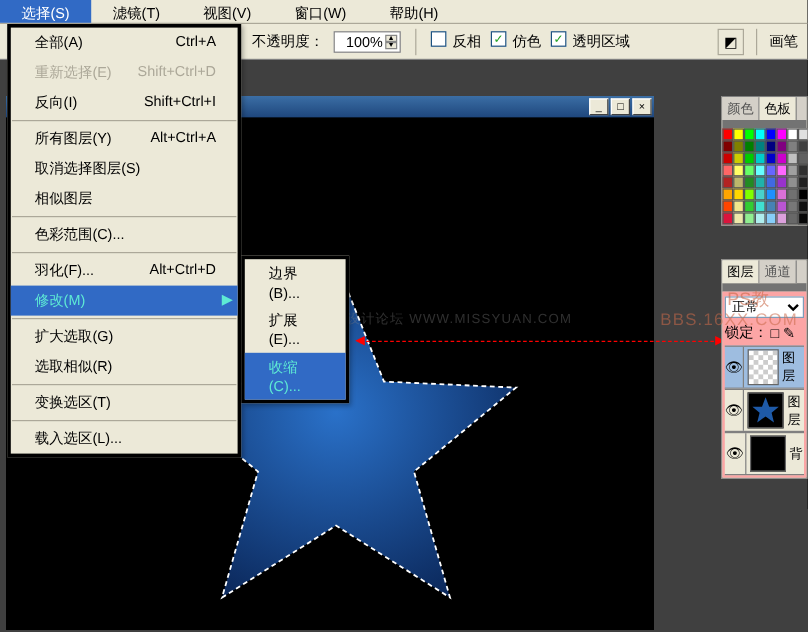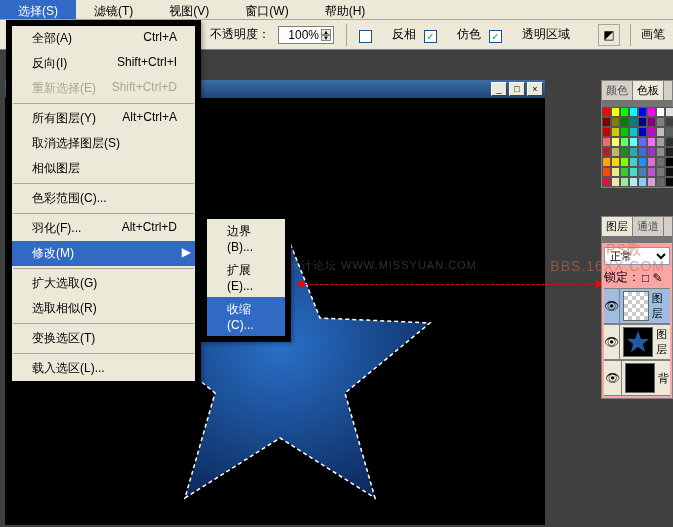--- a/index.html
+++ b/index.html
@@ -7,28 +7,28 @@
 .menubar{background:#ece9d8;height:20px;display:flex;border-bottom:1px solid #aca899;position:relative;z-index:100}
 .menu-item{padding:3px 18px;cursor:default}
 .menu-item.active{background:#316ac5;color:#fff}
 .toolbar{background:#ece9d8;height:30px;border-bottom:1px solid #808080;display:flex;align-items:center;padding-left:210px;gap:8px}
 .tb-label{color:#000}
 .opacity-box{display:inline-flex;align-items:center;border:1px solid #808080;background:#fff;padding:1px 2px}
 .opacity-input{width:38px;border:none;text-align:right;font-size:12px}
 .spinner{display:flex;flex-direction:column;margin-left:2px}
 .spin-btn{width:10px;height:6px;font-size:6px;line-height:5px;text-align:center;border:1px solid #888;background:#ece9d8;cursor:pointer}
 .tb-sep{width:1px;height:22px;background:#aca899;margin:0 4px}
-.chk{display:flex;align-items:flex-end;gap:20px}
+.chk{display:flex;align-items:flex-start;gap:5px}
 .chk-box{width:13px;height:13px;border:1px solid #1c5180;background:#fff;display:flex;align-items:center;justify-content:center;font-size:10px;color:#21a121}
 .right-icons{margin-left:auto;display:flex;align-items:center;gap:6px;padding-right:8px}
 .icon-btn{width:22px;height:22px;border:1px solid #aca899;background:#ece9d8;display:flex;align-items:center;justify-content:center}
-.dropdown{position:absolute;background:#ece9d8;border:6px solid #000000;box-shadow:2px 2px 4px rgba(0,0,0,.3);z-index:200}
+.dropdown{position:absolute;background:#ece9d8;border:3px solid #000000;box-shadow:2px 2px 4px rgba(0,0,0,.3);z-index:200}
 .dd-main{left:6px;top:20px;width:195px}
 .dd-item{display:flex;justify-content:space-between;padding:4px 18px 4px 20px;cursor:default}
-.dd-item.highlight{background:#316ac5;color:#ffffff}
+.dd-item.highlight{background:#316ac5;color:#5eead4}
 .dd-item.disabled{color:#aca899}
 .dd-sep{height:1px;background:#aca899;margin:2px 1px}
 .dd-arrow{position:absolute;right:4px}
 .dd-sub{left:201px;top:213px;width:90px}
 .canvas-win{position:absolute;left:5px;top:80px;width:540px;height:445px;background:#000}
 .title-bar{height:18px;background:linear-gradient(#3b6ea5,#1e467c);display:flex;align-items:center;justify-content:flex-end;padding:0 2px;gap:2px}
 .win-btn{width:16px;height:14px;background:#ece9d8;border:1px solid #fff;border-right-color:#404040;border-bottom-color:#404040;font-size:9px;display:flex;align-items:center;justify-content:center;font-family:Arial}
 .canvas-area{position:relative;width:100%;height:calc(100% - 18px);background:#000;overflow:hidden}
 .star{position:absolute;left:115px;top:110px;width:320px;height:300px}
 .red-arrow{position:absolute;left:300px;top:284px;width:300px;height:36px;border-top:1.5px dashed #ff0000}
@@ -94,27 +94,27 @@
     <span class="tb-sep"></span>
     <span>画笔</span>
   </div>
 </div>
 
 <div class="dropdown dd-main">
   <div class="dd-item">
       <span>全部(A)</span>
       <span>Ctrl+A</span>
     </div>
-  <div class="dd-item">
-      <span>反向(I)</span>
-      <span>Shift+Ctrl+I</span>
-    </div>
   <div class="dd-item disabled">
       <span>重新选择(E)</span>
       <span>Shift+Ctrl+D</span>
+    </div>
+  <div class="dd-item">
+      <span>反向(I)</span>
+      <span>Shift+Ctrl+I</span>
     </div>
   <div class="dd-sep"></div>
   <div class="dd-item">
       <span>所有图层(Y)</span>
       <span>Alt+Ctrl+A</span>
     </div>
   <div class="dd-item">
       <span>取消选择图层(S)</span>
     </div>
   <div class="dd-item">

